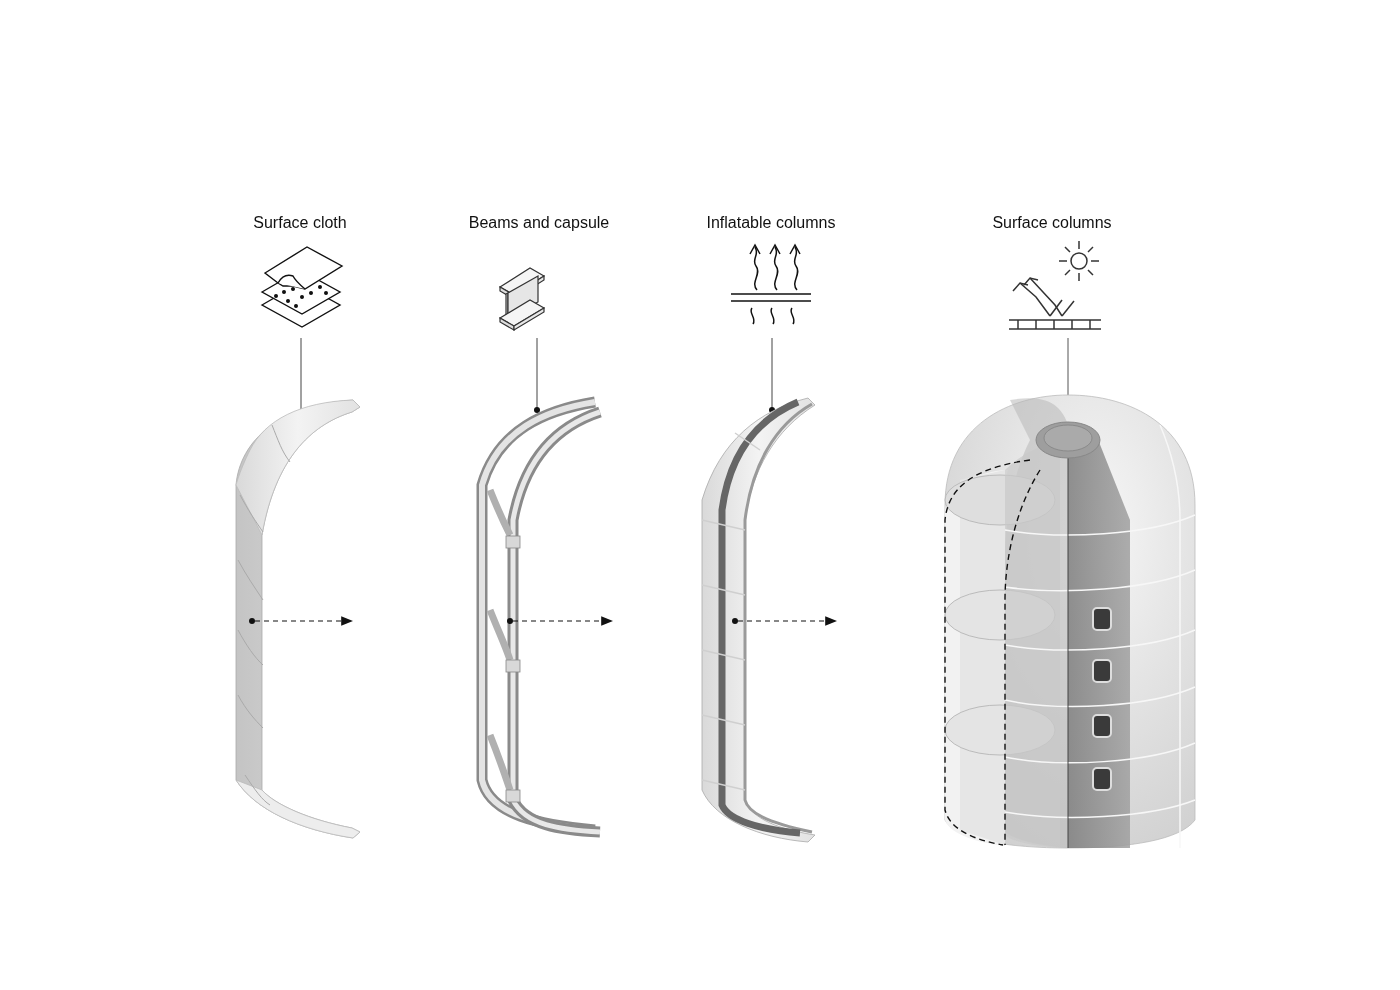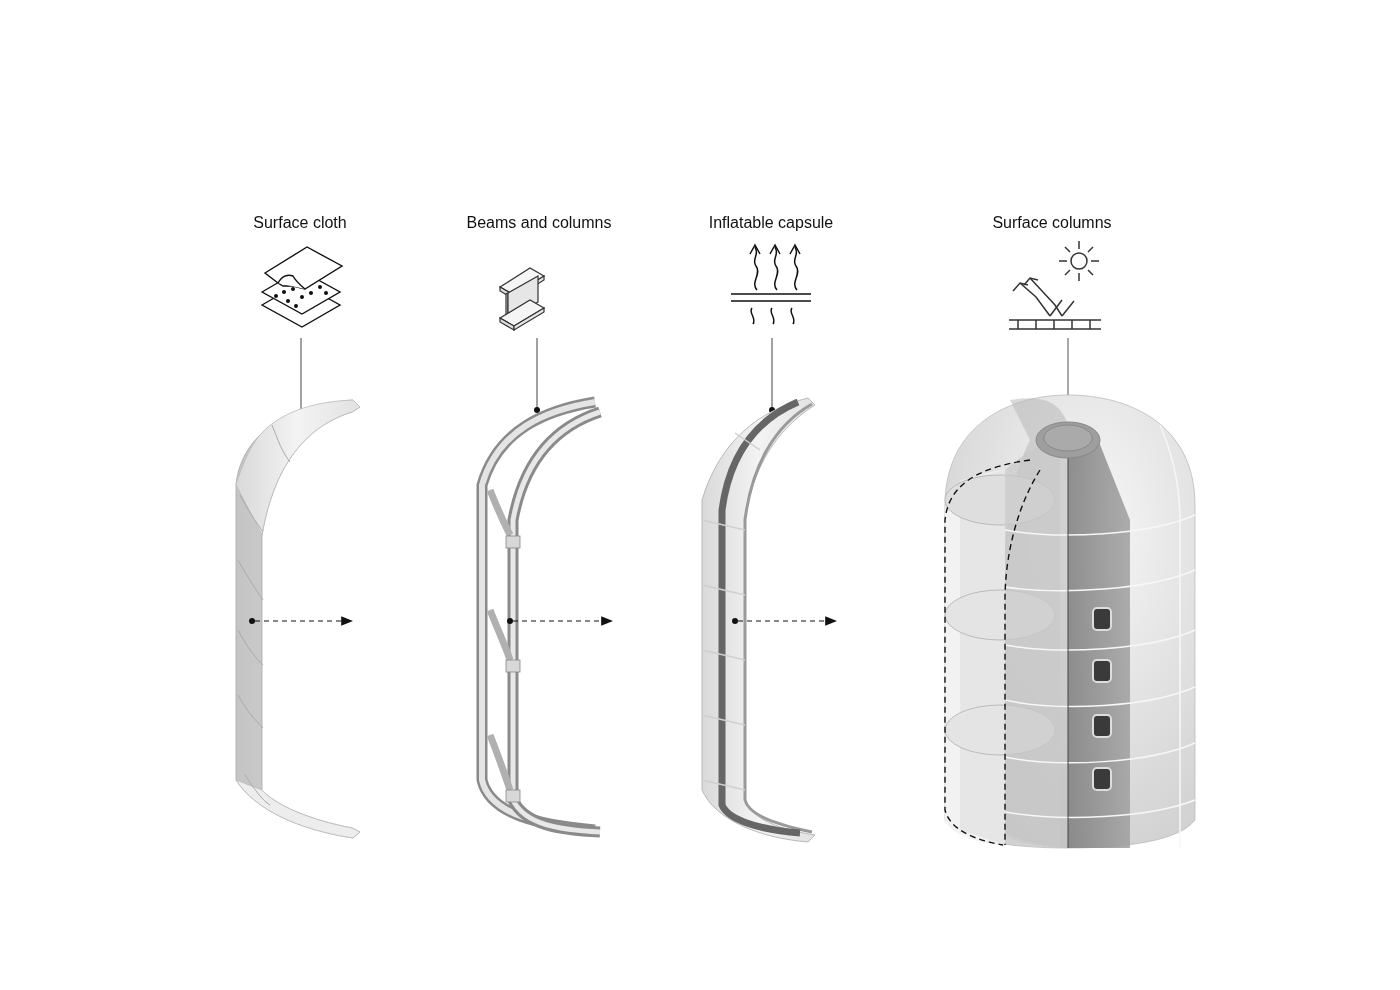--- a/index.html
+++ b/index.html
@@ -4,22 +4,22 @@
 <style>
   html, body { margin: 0; padding: 0; background: #ffffff; }
   body { width: 1400px; height: 990px; position: relative; overflow: hidden; font-family: "Liberation Sans", "DejaVu Sans", sans-serif; }
   .label { position: absolute; top: 174px; font-size: 16px; color: #111; text-align: center; width: 220px; transform: translateX(-50%); white-space: nowrap; margin-top: 40px; }
   svg.stage { position: absolute; left: 0; top: 0; }
 </style>
 </head>
 <body>
 
 <div class="label" style="left:300px">Surface cloth</div>
-<div class="label" style="left:539px">Beams and columns</div>
-<div class="label" style="left:771px">Inflatable capsule</div>
+<div class="label" style="left:539px">Beams and capsule</div>
+<div class="label" style="left:771px">Inflatable columns</div>
 <div class="label" style="left:1052px">Surface columns</div>
 
 <svg class="stage" width="1400" height="990" viewBox="0 0 1400 990" xmlns="http://www.w3.org/2000/svg">
   <defs>
     <linearGradient id="gLight" x1="0" y1="0" x2="1" y2="0">
       <stop offset="0" stop-color="#d9d9d9"></stop>
         <stop offset="0.5" stop-color="#f3f3f3"></stop>
         <stop offset="1" stop-color="#e2e2e2"></stop>
     </linearGradient>
     <linearGradient id="gSide" x1="0" y1="0" x2="1" y2="0">

